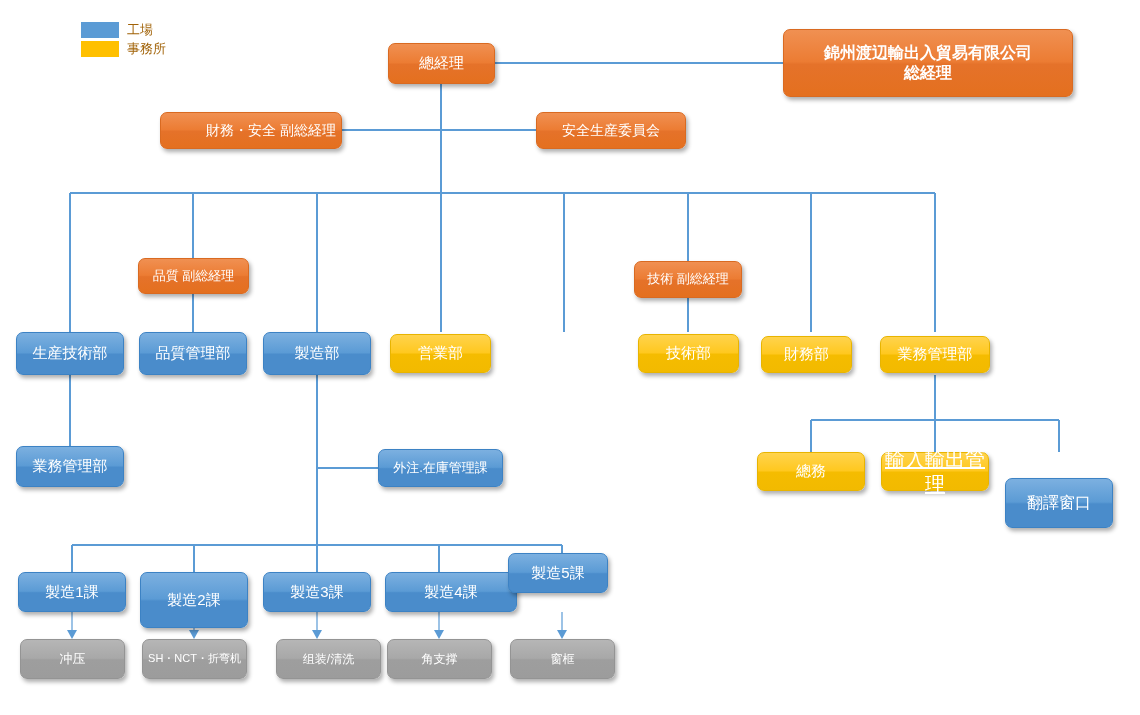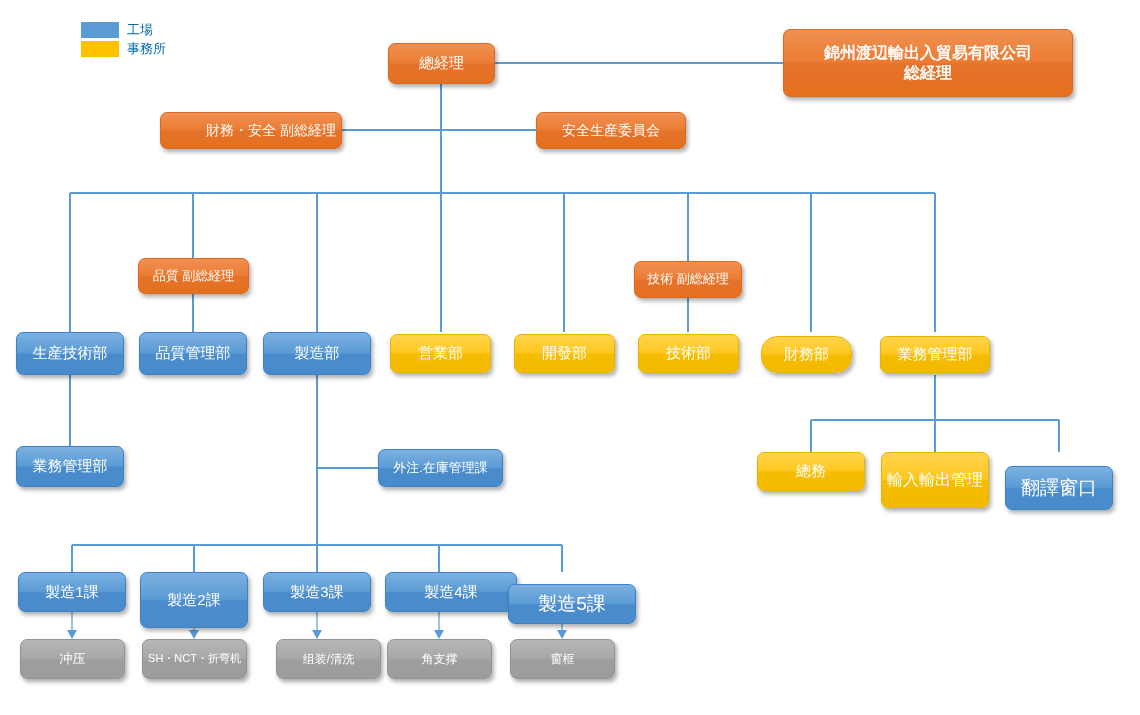--- a/index.html
+++ b/index.html
@@ -58,21 +58,21 @@
   .legend-swatch {
     position: absolute;
     width: 38px;
     height: 16px;
     z-index: 3;
   }
   .legend-swatch.blue-flat { background: #5B9BD5; }
   .legend-swatch.yellow-flat { background: #FFC000; }
   .legend-label {
     position: absolute;
-    color: #0369a1;
+    color: #a16207;
     font-size: 13px;
     line-height: 16px;
     z-index: 3;
     white-space: nowrap;
   }
 </style>
 </head>
 <body>
 
 <div id="chart">
@@ -147,37 +147,36 @@
   <div class="node orange" style="left:160px; top:112px; width:182px; height:37px; font-size:14px;padding-left:40px;">財務・安全 副総経理</div>
   <div class="node orange" style="left:536px; top:112px; width:150px; height:37px; font-size:14px;">安全生産委員会</div>
 
   <div class="node orange" style="left:138px; top:258px; width:111px; height:36px; font-size:13px;">品質 副総経理</div>
   <div class="node orange" style="left:634px; top:261px; width:108px; height:37px; font-size:13px;">技術 副総経理</div>
 
   <div class="node blue" style="left:16px; top:332px; width:108px; height:43px; font-size:15px;">生産技術部</div>
   <div class="node blue" style="left:139px; top:332px; width:108px; height:43px; font-size:15px;">品質管理部</div>
   <div class="node blue" style="left:263px; top:332px; width:108px; height:43px; font-size:15px;">製造部</div>
   <div class="node yellow" style="left:390px; top:334px; width:101px; height:39px; font-size:15px;">営業部</div>
-  <div class="node yellow" style="left:514px; top:334px; width:101px; height:39px; font-size:15px;">開發部</div>
   <div class="node yellow" style="left:638px; top:334px; width:101px; height:39px; font-size:15px;">技術部</div>
-  <div class="node yellow" style="left:761px; top:336px; width:91px; height:37px; font-size:15px;border-radius:16px;">財務部</div>
+  <div class="node yellow" style="left:761px; top:336px; width:91px; height:37px; font-size:15px;">財務部</div>
   <div class="node yellow" style="left:880px; top:336px; width:110px; height:37px; font-size:15px;">業務管理部</div>
 
   <div class="node blue" style="left:16px; top:446px; width:108px; height:41px; font-size:15px;">業務管理部</div>
   <div class="node blue" style="left:378px; top:449px; width:125px; height:38px; font-size:13px;">外注.在庫管理課</div>
 
   <div class="node yellow" style="left:757px; top:452px; width:108px; height:39px; font-size:15px;">總務</div>
-  <div class="node yellow" style="left:881px; top:452px; width:108px; height:56px; font-size:16px;">輸入輸出管理</div>
-  <div class="node blue" style="left:1005px; top:466px; width:108px; height:44px; font-size:19px;">翻譯窗口</div>
+  <div class="node yellow" style="left:881px; top:452px; width:108px; height:39px; font-size:20px;text-decoration:underline;">輸入輸出管理</div>
+  <div class="node blue" style="left:1005px; top:478px; width:108px; height:50px; font-size:16px;">翻譯窗口</div>
 
   <div class="node blue" style="left:18px; top:572px; width:108px; height:40px; font-size:15px;">製造1課</div>
   <div class="node blue" style="left:140px; top:572px; width:108px; height:56px; font-size:15px;">製造2課</div>
   <div class="node blue" style="left:263px; top:572px; width:108px; height:40px; font-size:15px;">製造3課</div>
   <div class="node blue" style="left:385px; top:572px; width:132px; height:40px; font-size:15px;">製造4課</div>
-  <div class="node blue" style="left:508px; top:584px; width:128px; height:40px; font-size:19px;">製造5課</div>
+  <div class="node blue" style="left:508px; top:553px; width:100px; height:40px; font-size:15px;">製造5課</div>
 
   <div class="node gray" style="left:20px; top:639px; width:105px; height:40px; font-size:13px;">冲压</div>
   <div class="node gray" style="left:142px; top:639px; width:105px; height:40px; font-size:11px;">SH・NCT・折弯机</div>
   <div class="node gray" style="left:276px; top:639px; width:105px; height:40px; font-size:12px;">组装/清洗</div>
   <div class="node gray" style="left:387px; top:639px; width:105px; height:40px; font-size:12px;">角支撑</div>
   <div class="node gray" style="left:510px; top:639px; width:105px; height:40px; font-size:12px;">窗框</div>
 
 </div>
 
 </body></html>

